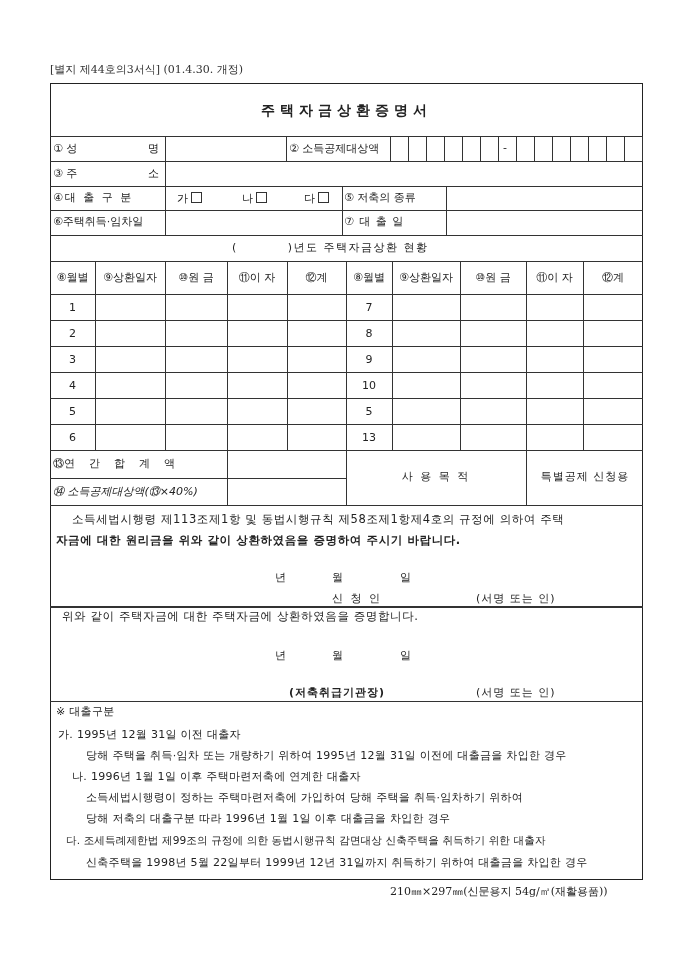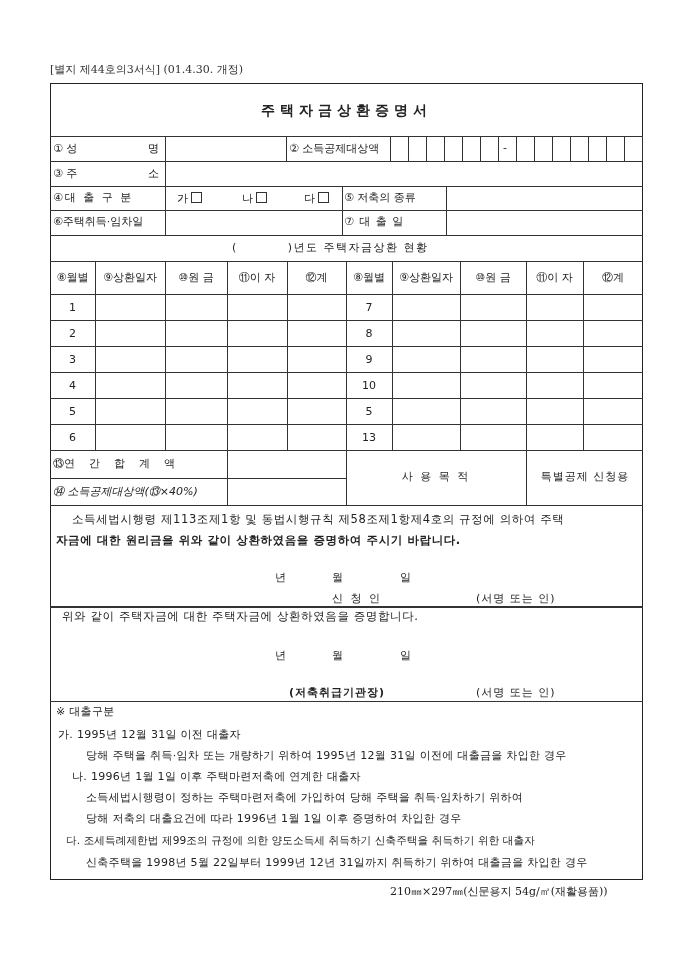--- a/index.html
+++ b/index.html
@@ -209,17 +209,17 @@
 <div class="t" style="left:332px;top:650px;">월</div>
 <div class="t" style="left:400px;top:650px;">일</div>
 <div class="t" style="left:289px;top:687px;letter-spacing:1px;font-weight:bold;">(저축취급기관장)</div>
 <div class="t" style="left:476px;top:687px;letter-spacing:1px;">(서명 또는 인)</div>
 
 <div class="t note" style="left:56px;top:706px;">※ 대출구분</div>
 <div class="t note" style="left:58px;top:729px;">가. 1995년 12월 31일 이전 대출자</div>
 <div class="t note" style="left:86px;top:750px;">당해 주택을 취득·임차 또는 개량하기 위하여 1995년 12월 31일 이전에 대출금을 차입한 경우</div>
 <div class="t note" style="left:72px;top:771px;">나. 1996년 1월 1일 이후 주택마련저축에 연계한 대출자</div>
 <div class="t note" style="left:86px;top:792px;">소득세법시행령이 정하는 주택마련저축에 가입하여 당해 주택을 취득·임차하기 위하여</div>
-<div class="t note" style="left:86px;top:813px;">당해 저축의 대출요건에 따라 1996년 1월 1일 이후 증명하여 차입한 경우</div>
-<div class="t note" style="left:66px;top:835px;font-size:10.6px;letter-spacing:0.1px;">다. 조세특례제한법 제99조의 규정에 의한 양도소득세 취득하기 신축주택을 취득하기 위한 대출자</div>
+<div class="t note" style="left:86px;top:813px;">당해 저축의 대출구분 따라 1996년 1월 1일 이후 대출금을 차입한 경우</div>
+<div class="t note" style="left:66px;top:835px;font-size:10.6px;letter-spacing:0.1px;">다. 조세특례제한법 제99조의 규정에 의한 동법시행규칙 감면대상 신축주택을 취득하기 위한 대출자</div>
 <div class="t note" style="left:86px;top:857px;">신축주택을 1998년 5월 22일부터 1999년 12년 31일까지 취득하기 위하여 대출금을 차입한 경우</div>
 
 <div class="abs footer">210㎜×297㎜(신문용지 54g/㎡(재활용품))</div>
 
 </body></html>

